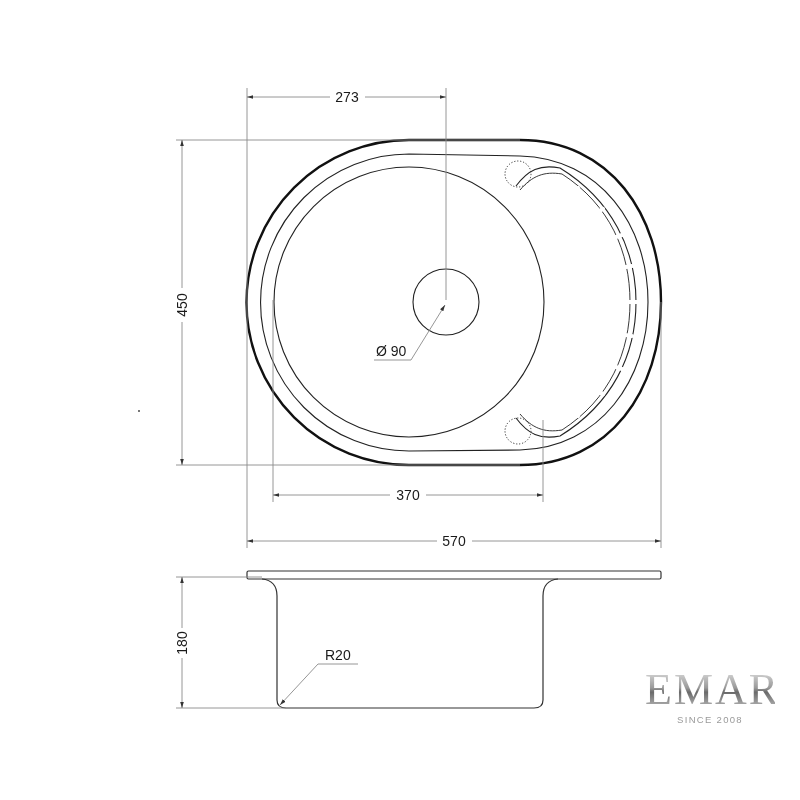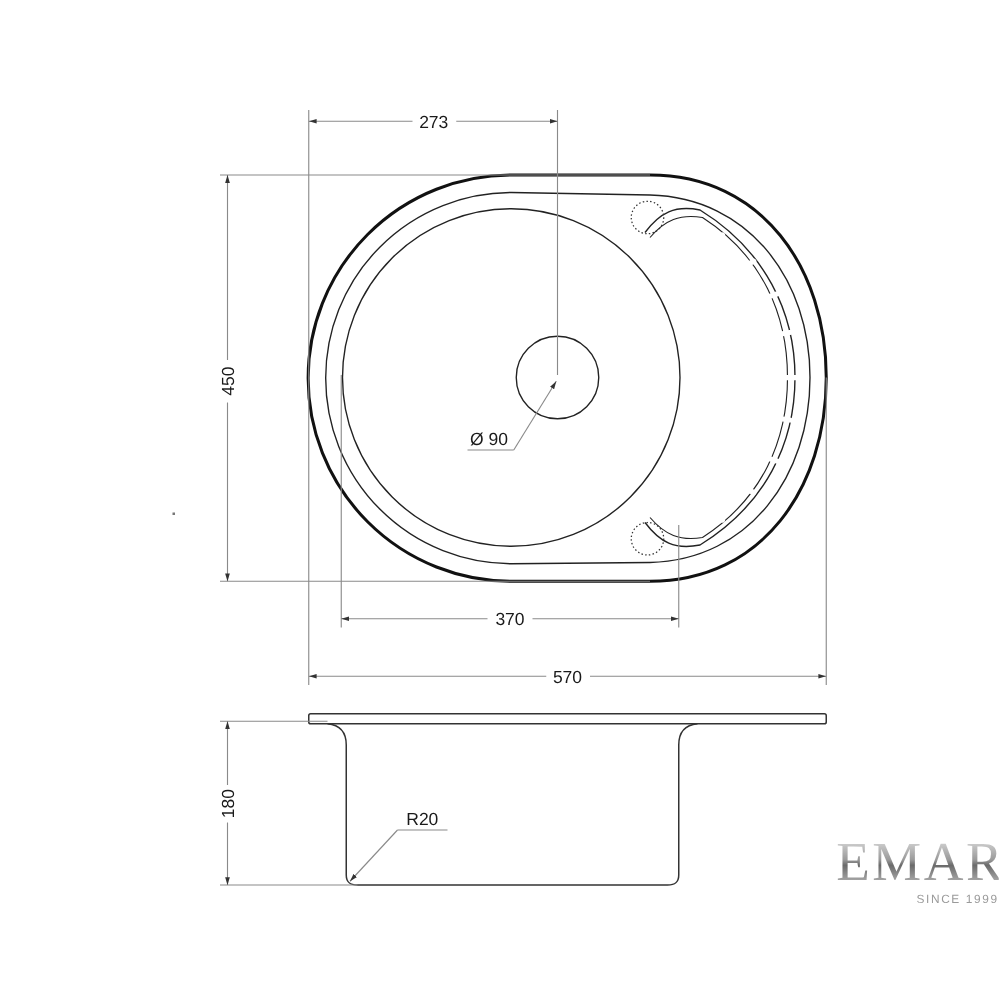--- a/index.html
+++ b/index.html
@@ -1,19 +1,19 @@
 <!DOCTYPE html>
 <html><head>
 <meta charset="utf-8">
 <style>
   html, body { margin: 0; padding: 0; background: #ffffff; }
   body { width: 800px; height: 800px; position: relative; overflow: hidden; font-family: "Liberation Sans", sans-serif; }
   #drawing { position: absolute; left: 0; top: 0; width: 800px; height: 800px; }
   .dimtext { font-family: "Liberation Sans", sans-serif; font-size: 14px; fill: #1a1a1a; }
-  .logo { position: absolute; left: 645px; top: 668px; width: 130px; text-align: right; margin-left: 24px; }
+  .logo { position: absolute; left: 645px; top: 668px; width: 130px; text-align: center; }
   .logo-word { font-family: "Liberation Serif", serif; font-size: 44px; letter-spacing: 2px; line-height: 44px;
     background: linear-gradient(180deg, #e4e4e4 0%, #9a9a9a 45%, #6a6a6a 55%, #c9c9c9 100%);
     -webkit-background-clip: text; background-clip: text; color: transparent; display: block; }
   .logo-sub { font-family: "Liberation Sans", sans-serif; font-size: 9.5px; letter-spacing: 1.3px; color: #9a9a9a; display: block; margin-top: 2px; }
 </style>
 </head>
 <body>
 
 <svg id="drawing" viewBox="0 0 800 800" xmlns="http://www.w3.org/2000/svg">
   <defs>
@@ -143,14 +143,14 @@
   </g>
 
   <g>
     <text class="dimtext" x="0" y="0" text-anchor="middle" transform="translate(187,643) rotate(-90)">180</text>
     <text class="dimtext" x="325" y="660">R20</text>
   </g>
 </svg>
 
 <div class="logo">
   <span class="logo-word">EMAR</span>
-  <span class="logo-sub">SINCE 1999</span>
+  <span class="logo-sub">SINCE 2008</span>
 </div>
 
 </body></html>

